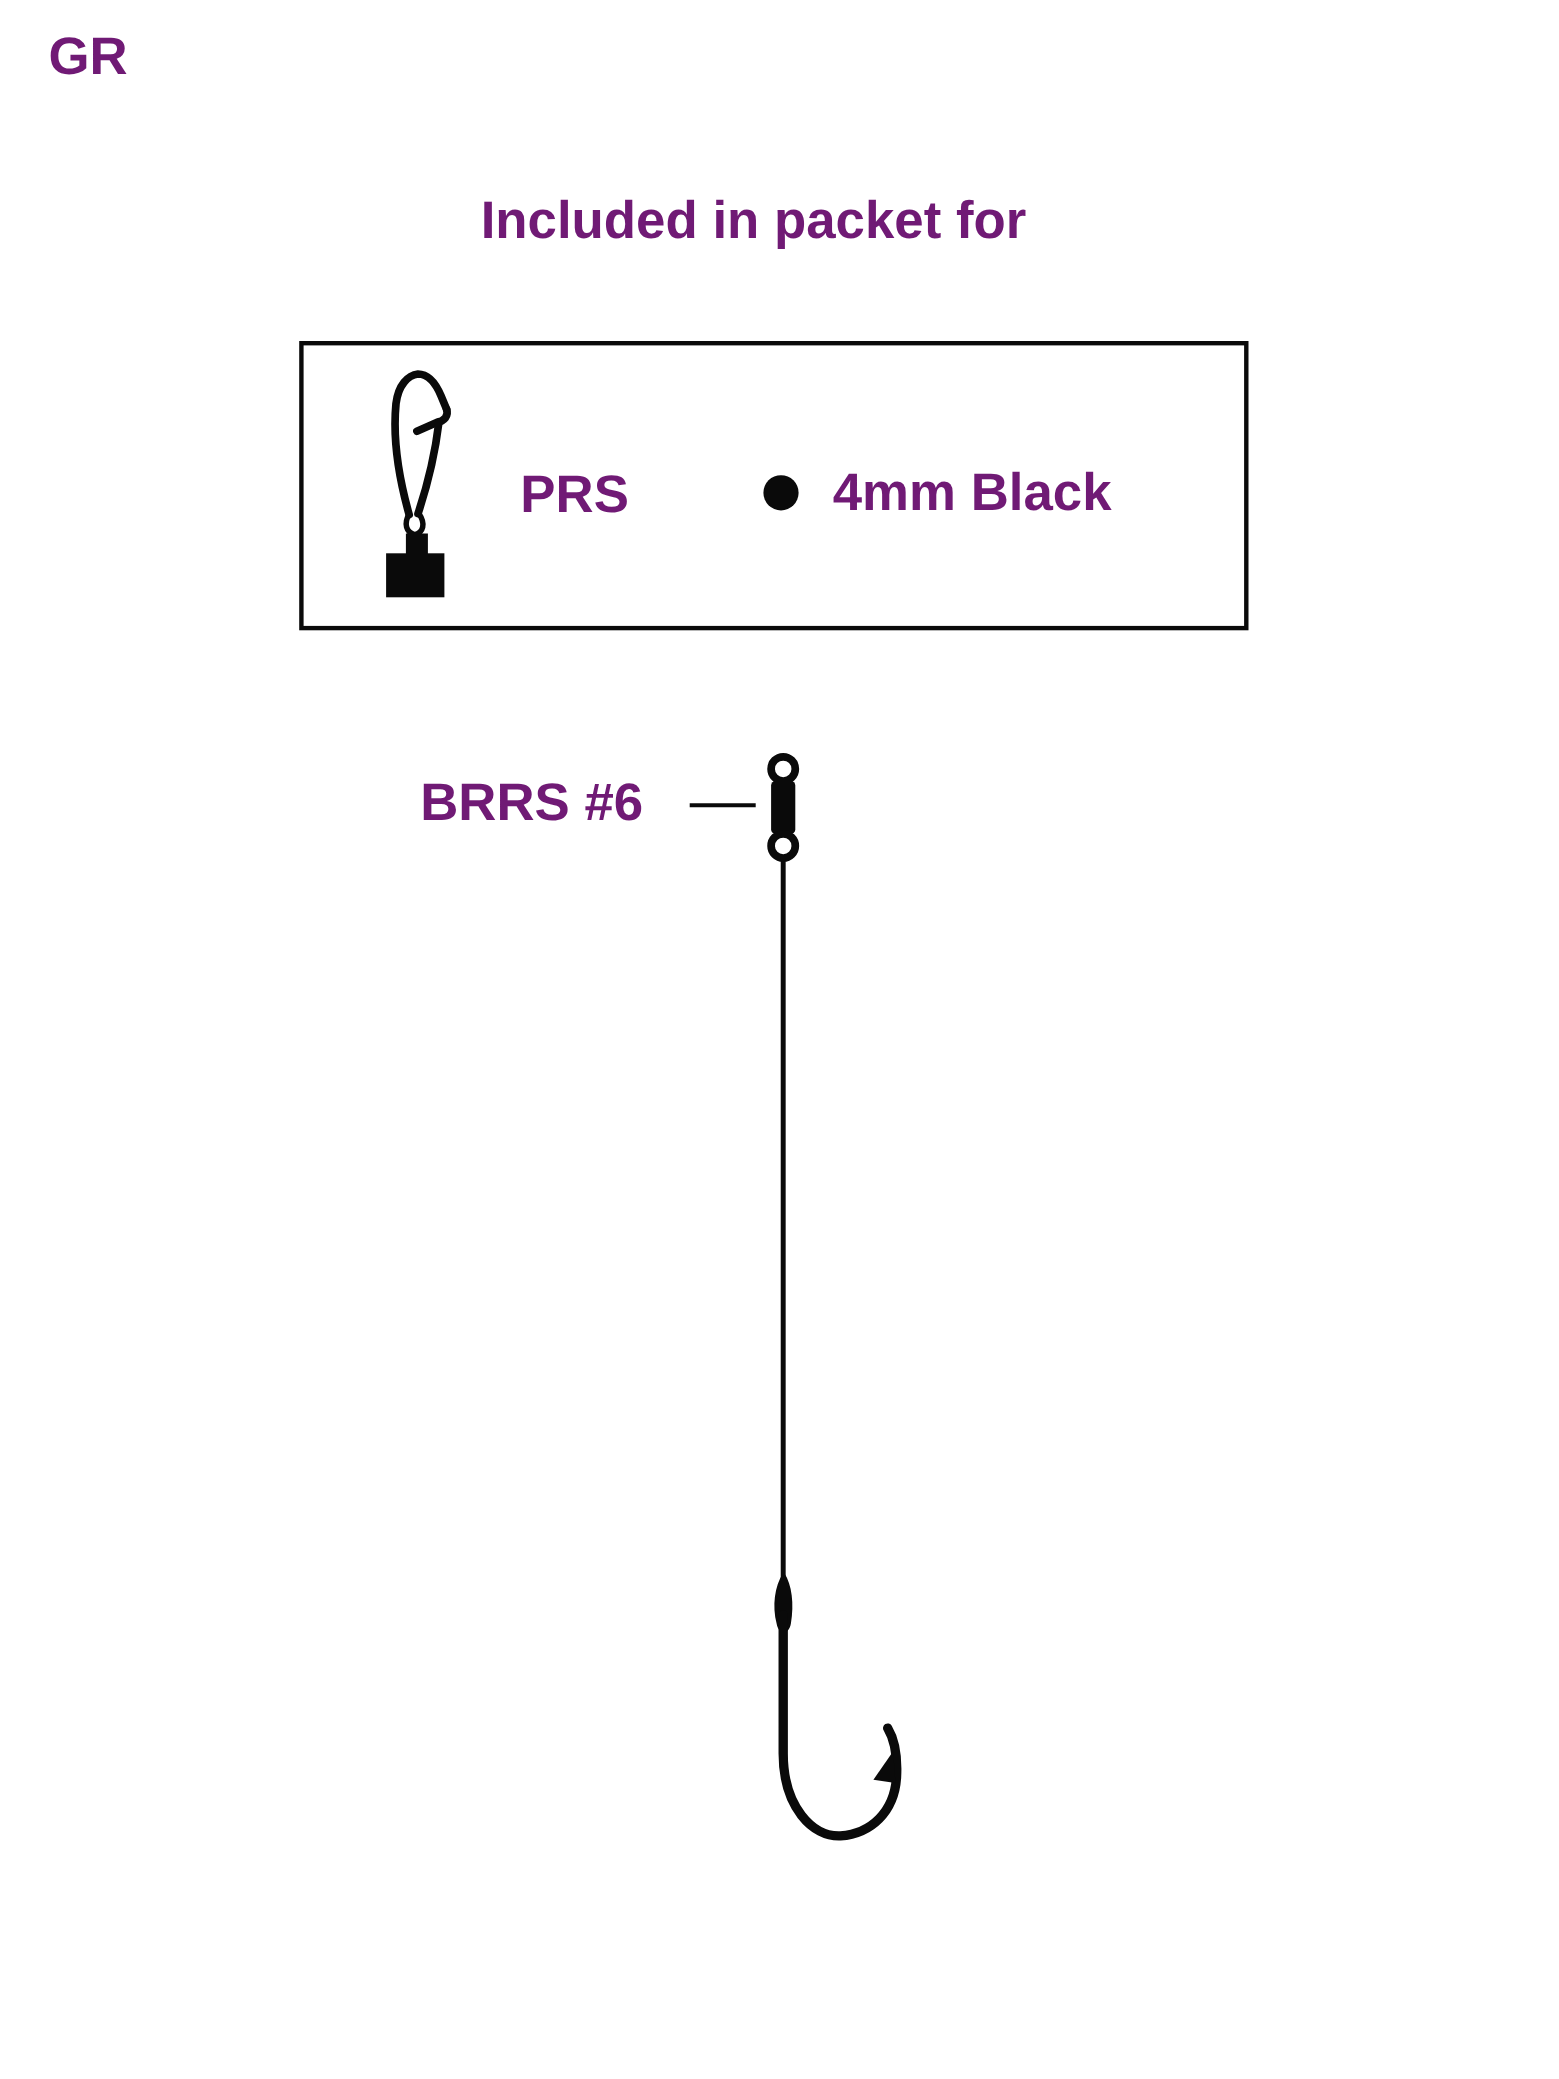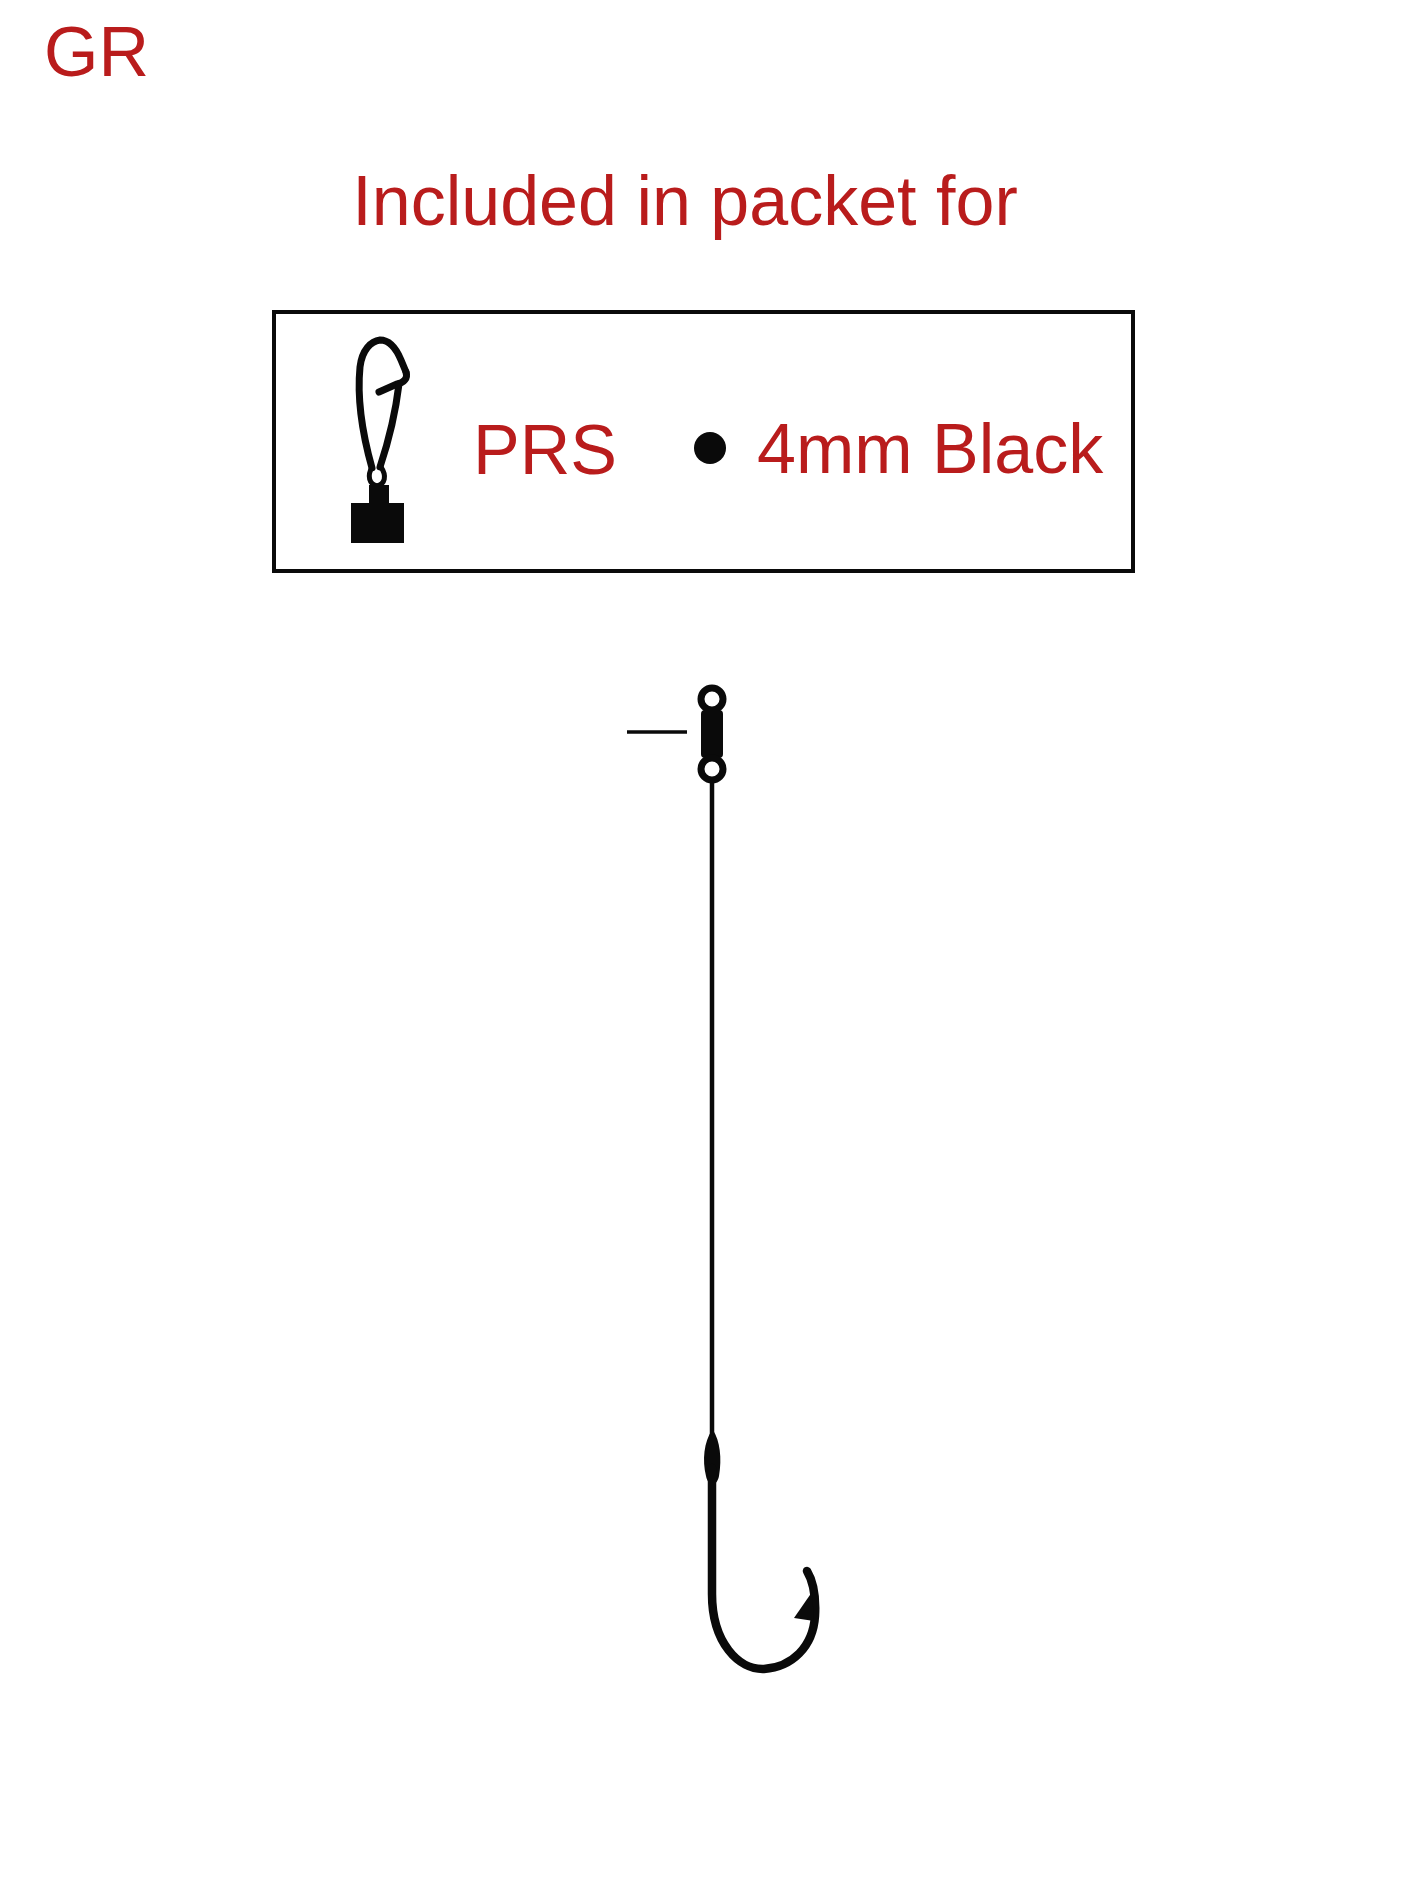--- a/index.html
+++ b/index.html
@@ -11,24 +11,25 @@
     position: relative;
     width: 1417px;
     height: 1890px;
     background: #ffffff;
     overflow: hidden;
     font-family: "Liberation Sans", sans-serif;
     color: #0a0a0a;
   }
   .txt {
     position: absolute;
-    font-size: 70px;
+    font-size: 48px;
     line-height: 60px;
     white-space: nowrap;
-    color: #b91c1c;
+    color: #701a75;
+    font-weight: bold;
   }
   .corner-code {
     left: 44px;
     top: 22px;
   }
   .note {
     left: 285px;
     top: 171px;
     width: 800px;
     text-align: center;
@@ -115,18 +116,19 @@
       <polygon points="812,1592 794,1618 814,1621" fill="#0a0a0a"></polygon>
     </g>
   </svg>
 
   <div class="txt prs-label">PRS</div>
 
   <div class="txt bead-label">
     <div>4mm Black</div>
   </div>
 
+  <div class="txt swivel-label">BRRS #6</div>
 
 
   <div class="txt hook-label">
   </div>
 
 </div>
 
 </body></html>

